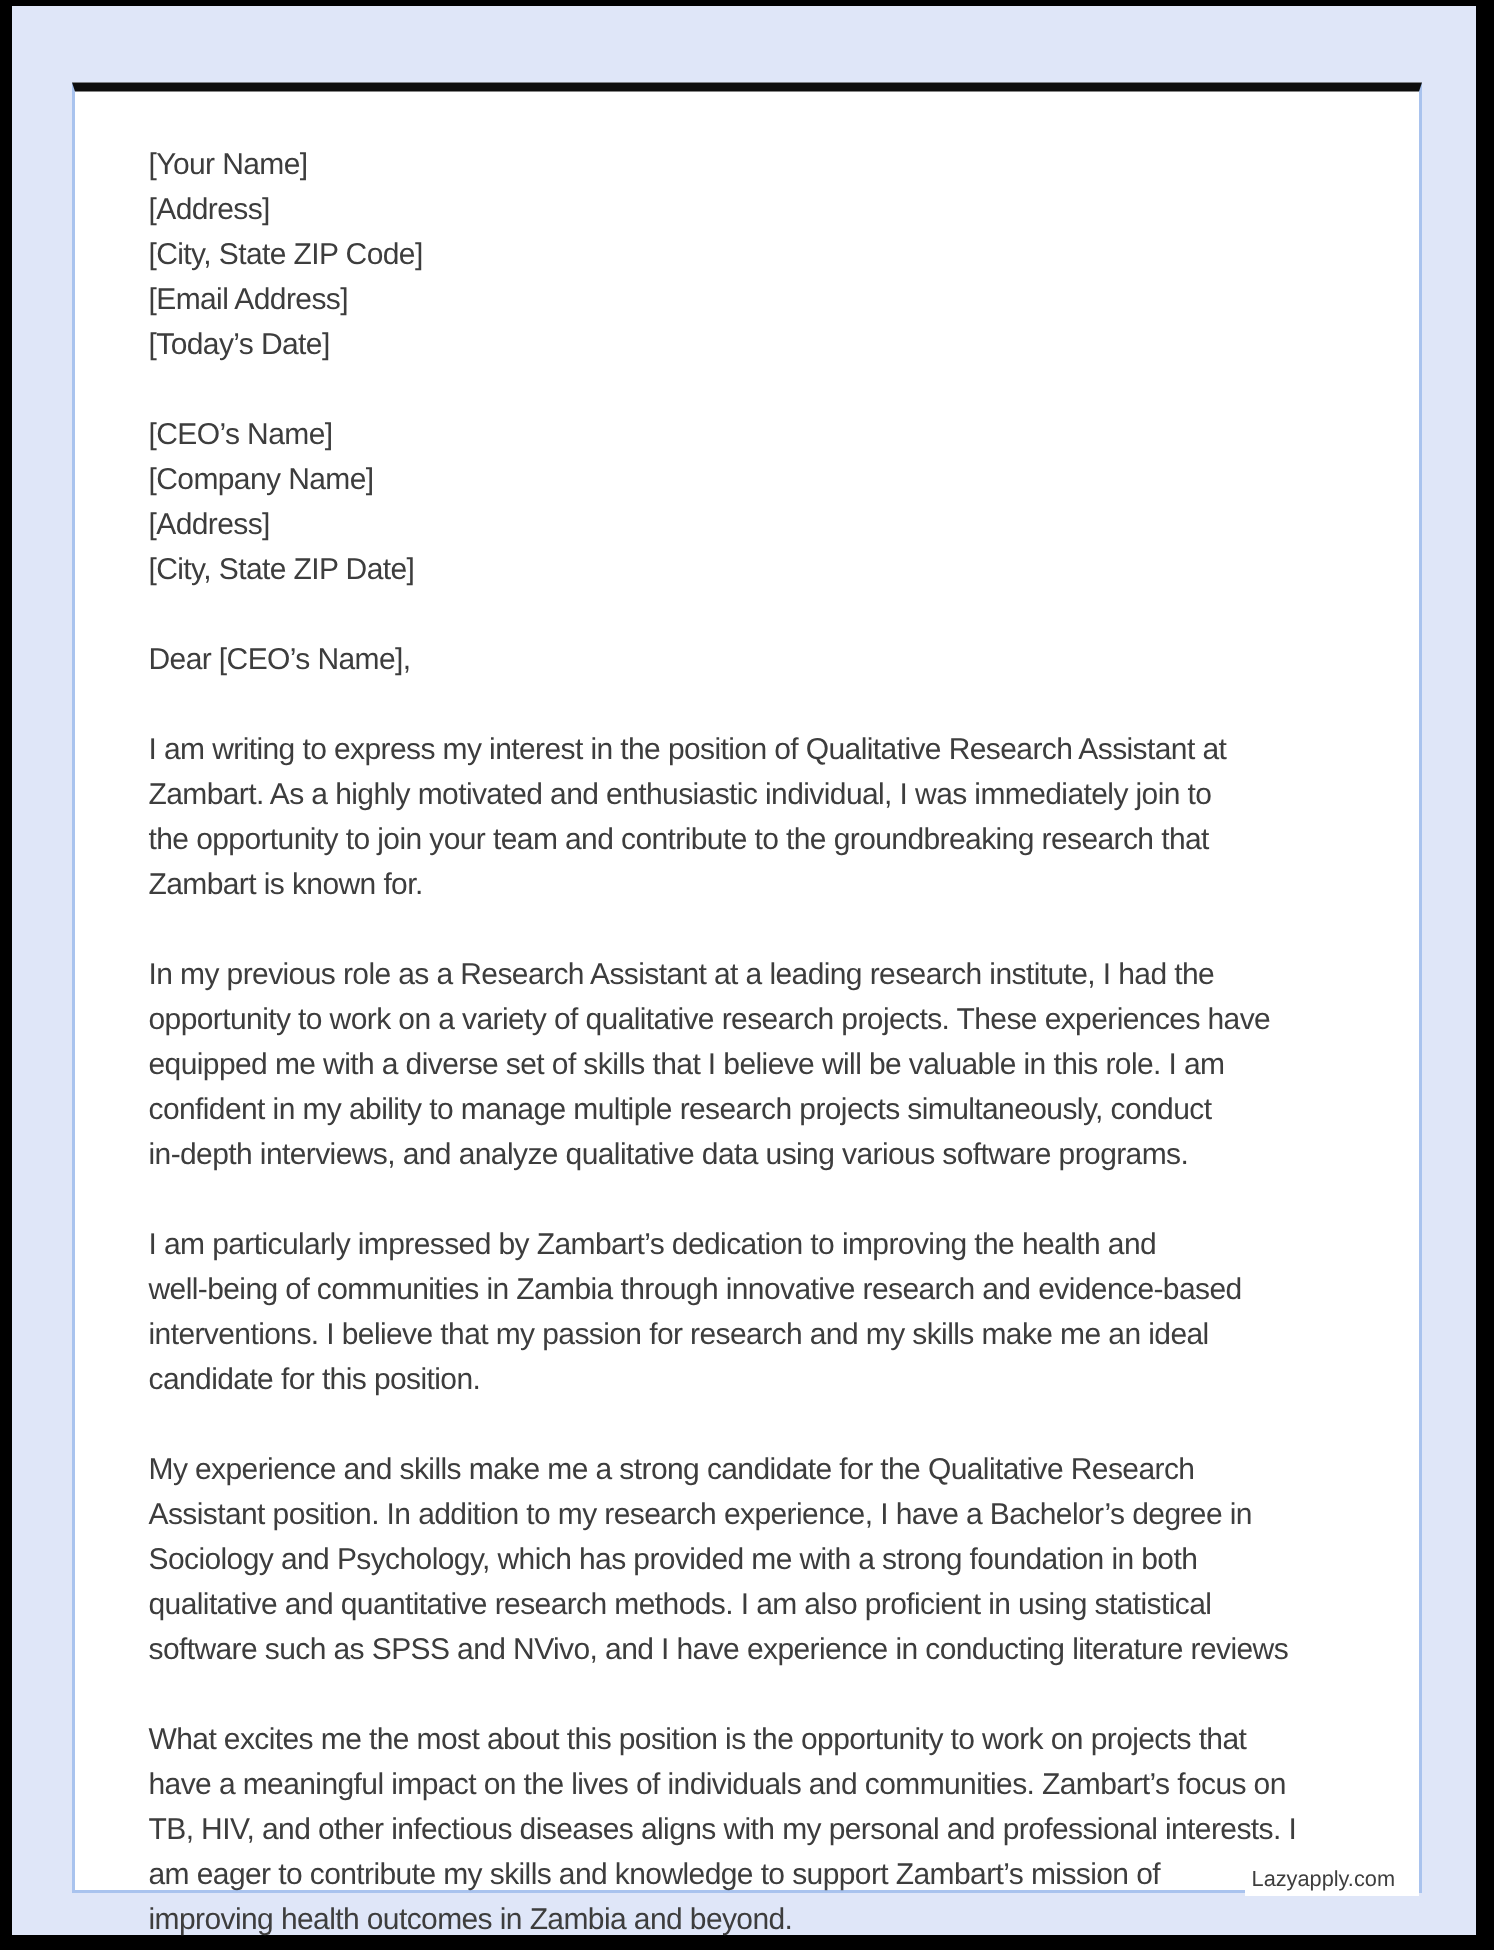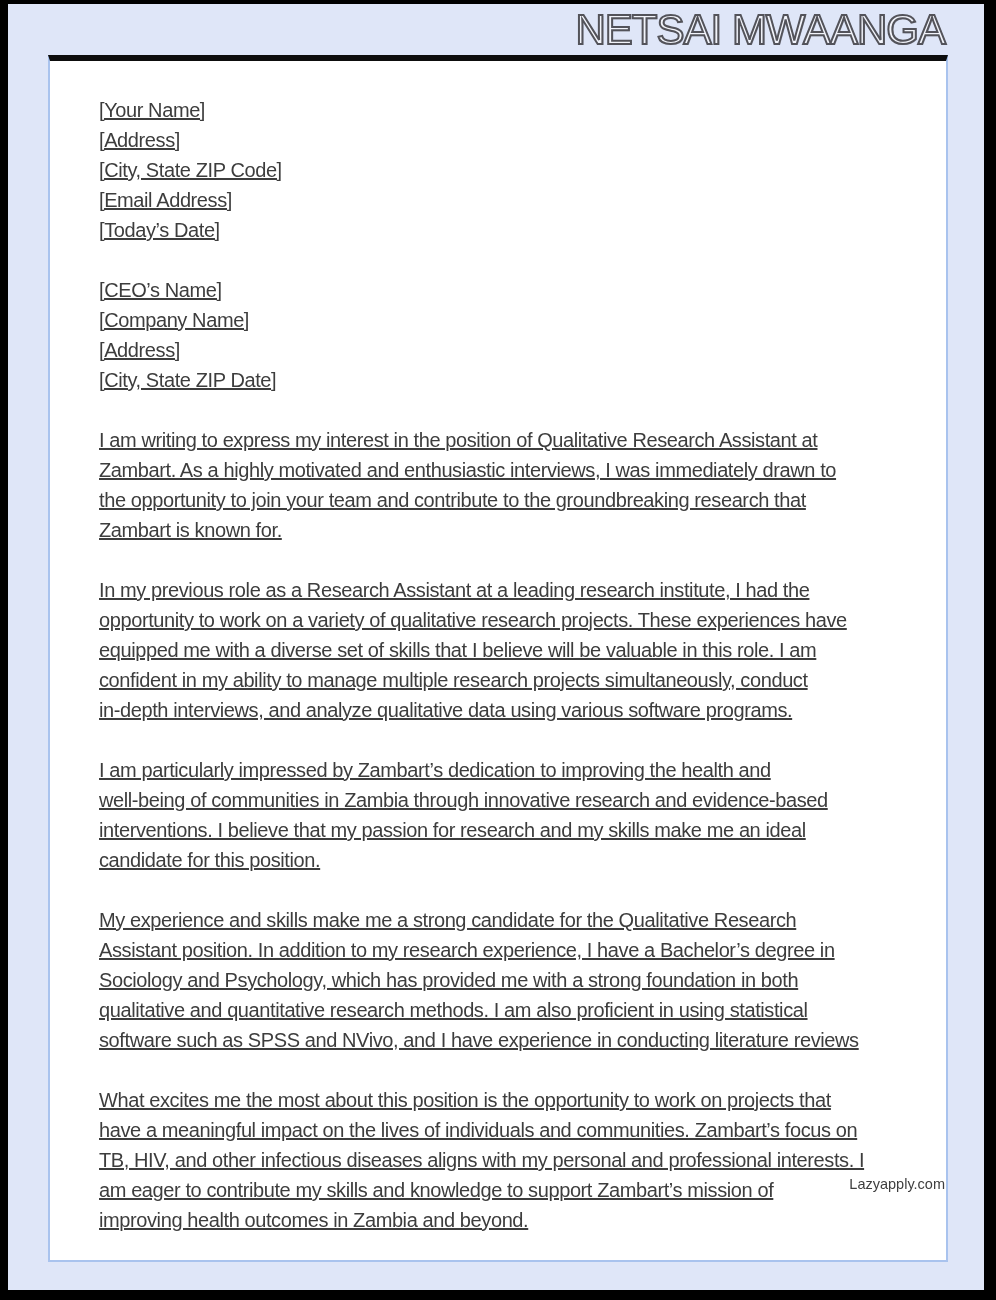--- a/index.html
+++ b/index.html
@@ -65,60 +65,59 @@
     top: 95px;
     width: 845px;
     font-size: 20px;
     line-height: 30px;
     letter-spacing: -0.4px;
     color: #3d3d3d;
   }
   .block {
     margin: 0 0 30px 0;
     white-space: pre;
-    text-decoration: underline;
   }
   .watermark {
     position: absolute;
-    top: 1174px;
+    top: 1243px;
     right: 50px;
     background: #ffffff;
     font-size: 14.5px;
     line-height: 18px;
     color: #3e3e3e;
-    padding: 1px 1px 2px 4px;
+    padding: 1px 16px 2px 4px;
     white-space: nowrap;
   }
 </style>
 </head>
 <body>
 
 <div class="canvas">
 
   <div class="backdrop"></div>
 
-  <div class="header-name">NETSAI MWAANGA</div>
 
   <div class="page"></div>
 
   <div class="content">
     <div class="block">[Your Name]
 [Address]
 [City, State ZIP Code]
 [Email Address]
 [Today’s Date]</div>
 
     <div class="block">[CEO’s Name]
 [Company Name]
 [Address]
 [City, State ZIP Date]</div>
 
+    <div class="block">Dear [CEO’s Name],</div>
 
     <div class="block">I am writing to express my interest in the position of Qualitative Research Assistant at
-Zambart. As a highly motivated and enthusiastic interviews, I was immediately drawn to
+Zambart. As a highly motivated and enthusiastic individual, I was immediately join to
 the opportunity to join your team and contribute to the groundbreaking research that
 Zambart is known for.</div>
 
     <div class="block">In my previous role as a Research Assistant at a leading research institute, I had the
 opportunity to work on a variety of qualitative research projects. These experiences have
 equipped me with a diverse set of skills that I believe will be valuable in this role. I am
 confident in my ability to manage multiple research projects simultaneously, conduct
 in-depth interviews, and analyze qualitative data using various software programs.</div>
 
     <div class="block">I am particularly impressed by Zambart’s dedication to improving the health and

